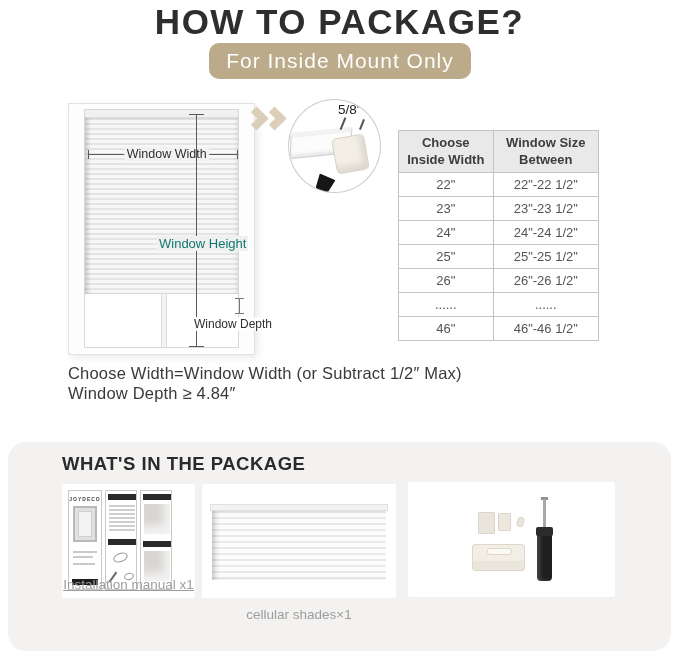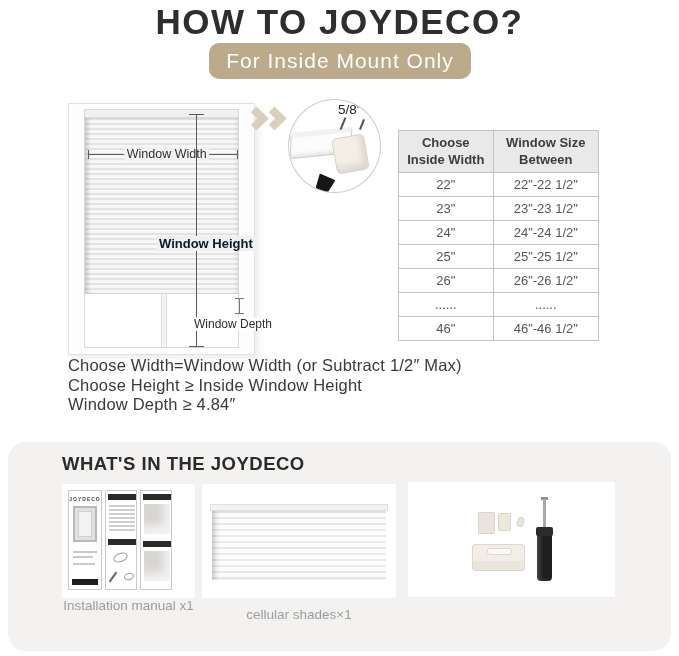--- a/index.html
+++ b/index.html
@@ -52,22 +52,22 @@
   .mw-tick-l { left:3px; top:40px; width:1px; height:9px; }
   .mw-tick-r { left:152px; top:40px; width:1px; height:9px; }
   .mw-label {
     left:50%; transform:translateX(-44%); top:37px;
     font-size:12.5px; color:#2f2f2f; background:#f2f2f2; padding:0 3px; white-space:nowrap;
   }
   .mh-line { left:111px; top:4px; width:1px; height:233px; }
   .mh-tick-t { left:104px; top:4px; width:15px; height:1px; }
   .mh-tick-b { left:104px; top:236px; width:15px; height:1px; }
   .mh-label {
-    left:72px; top:126px; font-size:13px; color:#0f172a;
-    background:#f0f0f0; padding:0 2px; white-space:nowrap;font-weight:bold;
+    left:72px; top:126px; font-size:13px; color:#0f766e;
+    background:#f0f0f0; padding:0 2px; white-space:nowrap;
   }
   .depth-ind-line { left:170px; top:194px; width:1px; height:16px; background:#777; }
   .depth-ind-cap-t { left:166px; top:194px; width:9px; height:1px; background:#777; }
   .depth-ind-cap-b { left:166px; top:209px; width:9px; height:1px; background:#777; }
   .depth-label {
     left:123px; top:213px; font-size:12px; color:#2f2f2f;
     background:rgba(255,255,255,0.9); padding:0 2px; white-space:nowrap;
   }
 
   
@@ -111,31 +111,31 @@
     border:1px solid #c3c3c3; text-align:center; vertical-align:middle;
   }
   .size-table th {
     background:#e9e9e9; font-size:13px; font-weight:bold; color:#3d3d3d;
     padding:4px 6px; height:42px; line-height:1.25;
   }
   .size-table td { font-size:13px; color:#555; height:24px; padding:1px 2px; }
   .col1 { width:95px; } .col2 { width:106px; }
 
   
-  .instructions { left:68px; top:356px; font-size:16.5px; color:#3a3a3a; line-height:19.5px; letter-spacing:0.2px; }
+  .instructions { left:68px; top:364px; font-size:16.5px; color:#3a3a3a; line-height:19.5px; letter-spacing:0.2px; }
 
   
   .pkg-section { left:8px; top:442px; width:663px; height:209px; background:#f3f2f1; border-radius:18px; }
   .pkg-heading { left:62px; top:453px; font-size:18.5px; font-weight:bold; letter-spacing:0.5px; color:#2b2b2b; }
   .card { background:#ffffff; border-radius:2px; }
   .card1 { left:62px; top:484px; width:133px; height:114px; }
   .card2 { left:202px; top:484px; width:194px; height:114px; }
   .card3 { left:408px; top:482px; width:207px; height:115px; }
   .pkg-label { font-size:13.5px; color:#9d9d9d; text-align:center; line-height:17px; }
-  .lab1 { left:40px; top:597px; width:177px; }
+  .lab1 { left:40px; top:576px; width:177px;text-decoration:underline; }
   .lab2 { left:209px; top:606px; width:180px; }
   .lab3 { left:398px; top:601px; width:227px; }
 
   
   .panel { position:absolute; top:6px; height:100px; background:#fff; border:1px solid #c9c9c9; }
   .p1 { left:6px;  width:34px; }
   .p2 { left:43px; width:32px; }
   .p3 { left:78px; width:32px; }
   .brand { position:absolute; top:5px; left:0; width:100%; text-align:center;
            font-size:5px; font-weight:bold; letter-spacing:1px; color:#444; }
@@ -171,21 +171,21 @@
   .handle-slot { position:absolute; left:14px; top:3px; width:25px; height:7px; background:#fbfaf6; border:1px solid #ddd8cb; border-radius:3px; }
   .driver-shaft { left:135px; top:17px; width:3px; height:29px; background:#a8a8a8; }
   .driver-tip { left:133px; top:15px; width:7px; height:3px; background:#8f8f8f; }
   .driver-handle { left:129px; top:45px; width:15px; height:54px; background:#1f1f1f; border-radius:4px;
                    box-shadow:inset 3px 0 4px rgba(255,255,255,0.18); }
   .driver-collar { position:absolute; left:-1px; top:0; width:17px; height:9px; background:#2b2b2b; border-radius:2px; }
 </style>
 </head>
 <body>
 
-<div class="abs title">HOW TO JOYDECO?</div>
+<div class="abs title">HOW TO PACKAGE?</div>
 <div class="abs badge">For Inside Mount Only</div>
 
 <div class="abs window">
   <div class="abs win-opening">
     <div class="abs shade">
       <div class="abs shade-rail"></div>
       <div class="abs shade-pleats"></div>
     </div>
     <div class="abs win-lower">
       <div class="abs mullion"></div>
@@ -251,26 +251,25 @@
     </tr>
     <tr>
       <td>46"</td>
       <td>46"-46 1/2"</td>
     </tr>
   </tbody>
 </table>
 
 <div class="abs instructions">
   <div>Choose Width=Window Width (or Subtract 1/2″ Max)</div>
-  <div>Choose Height ≥ Inside Window Height</div>
   <div>Window Depth ≥ 4.84″</div>
 </div>
 
 <div class="abs pkg-section"></div>
-<div class="abs pkg-heading">WHAT'S IN THE JOYDECO</div>
+<div class="abs pkg-heading">WHAT'S IN THE PACKAGE</div>
 
 <div class="abs card card1">
   <div class="panel p1">
     <div class="brand">JOYDECO</div>
     <div class="thumb">
         <div class="thumb-inner"></div>
       </div>
     <div class="tline" style="top:60px;"></div>
     <div class="tline" style="top:65px; width:20px;"></div>
     <div class="tline" style="top:72px; width:22px;"></div>

